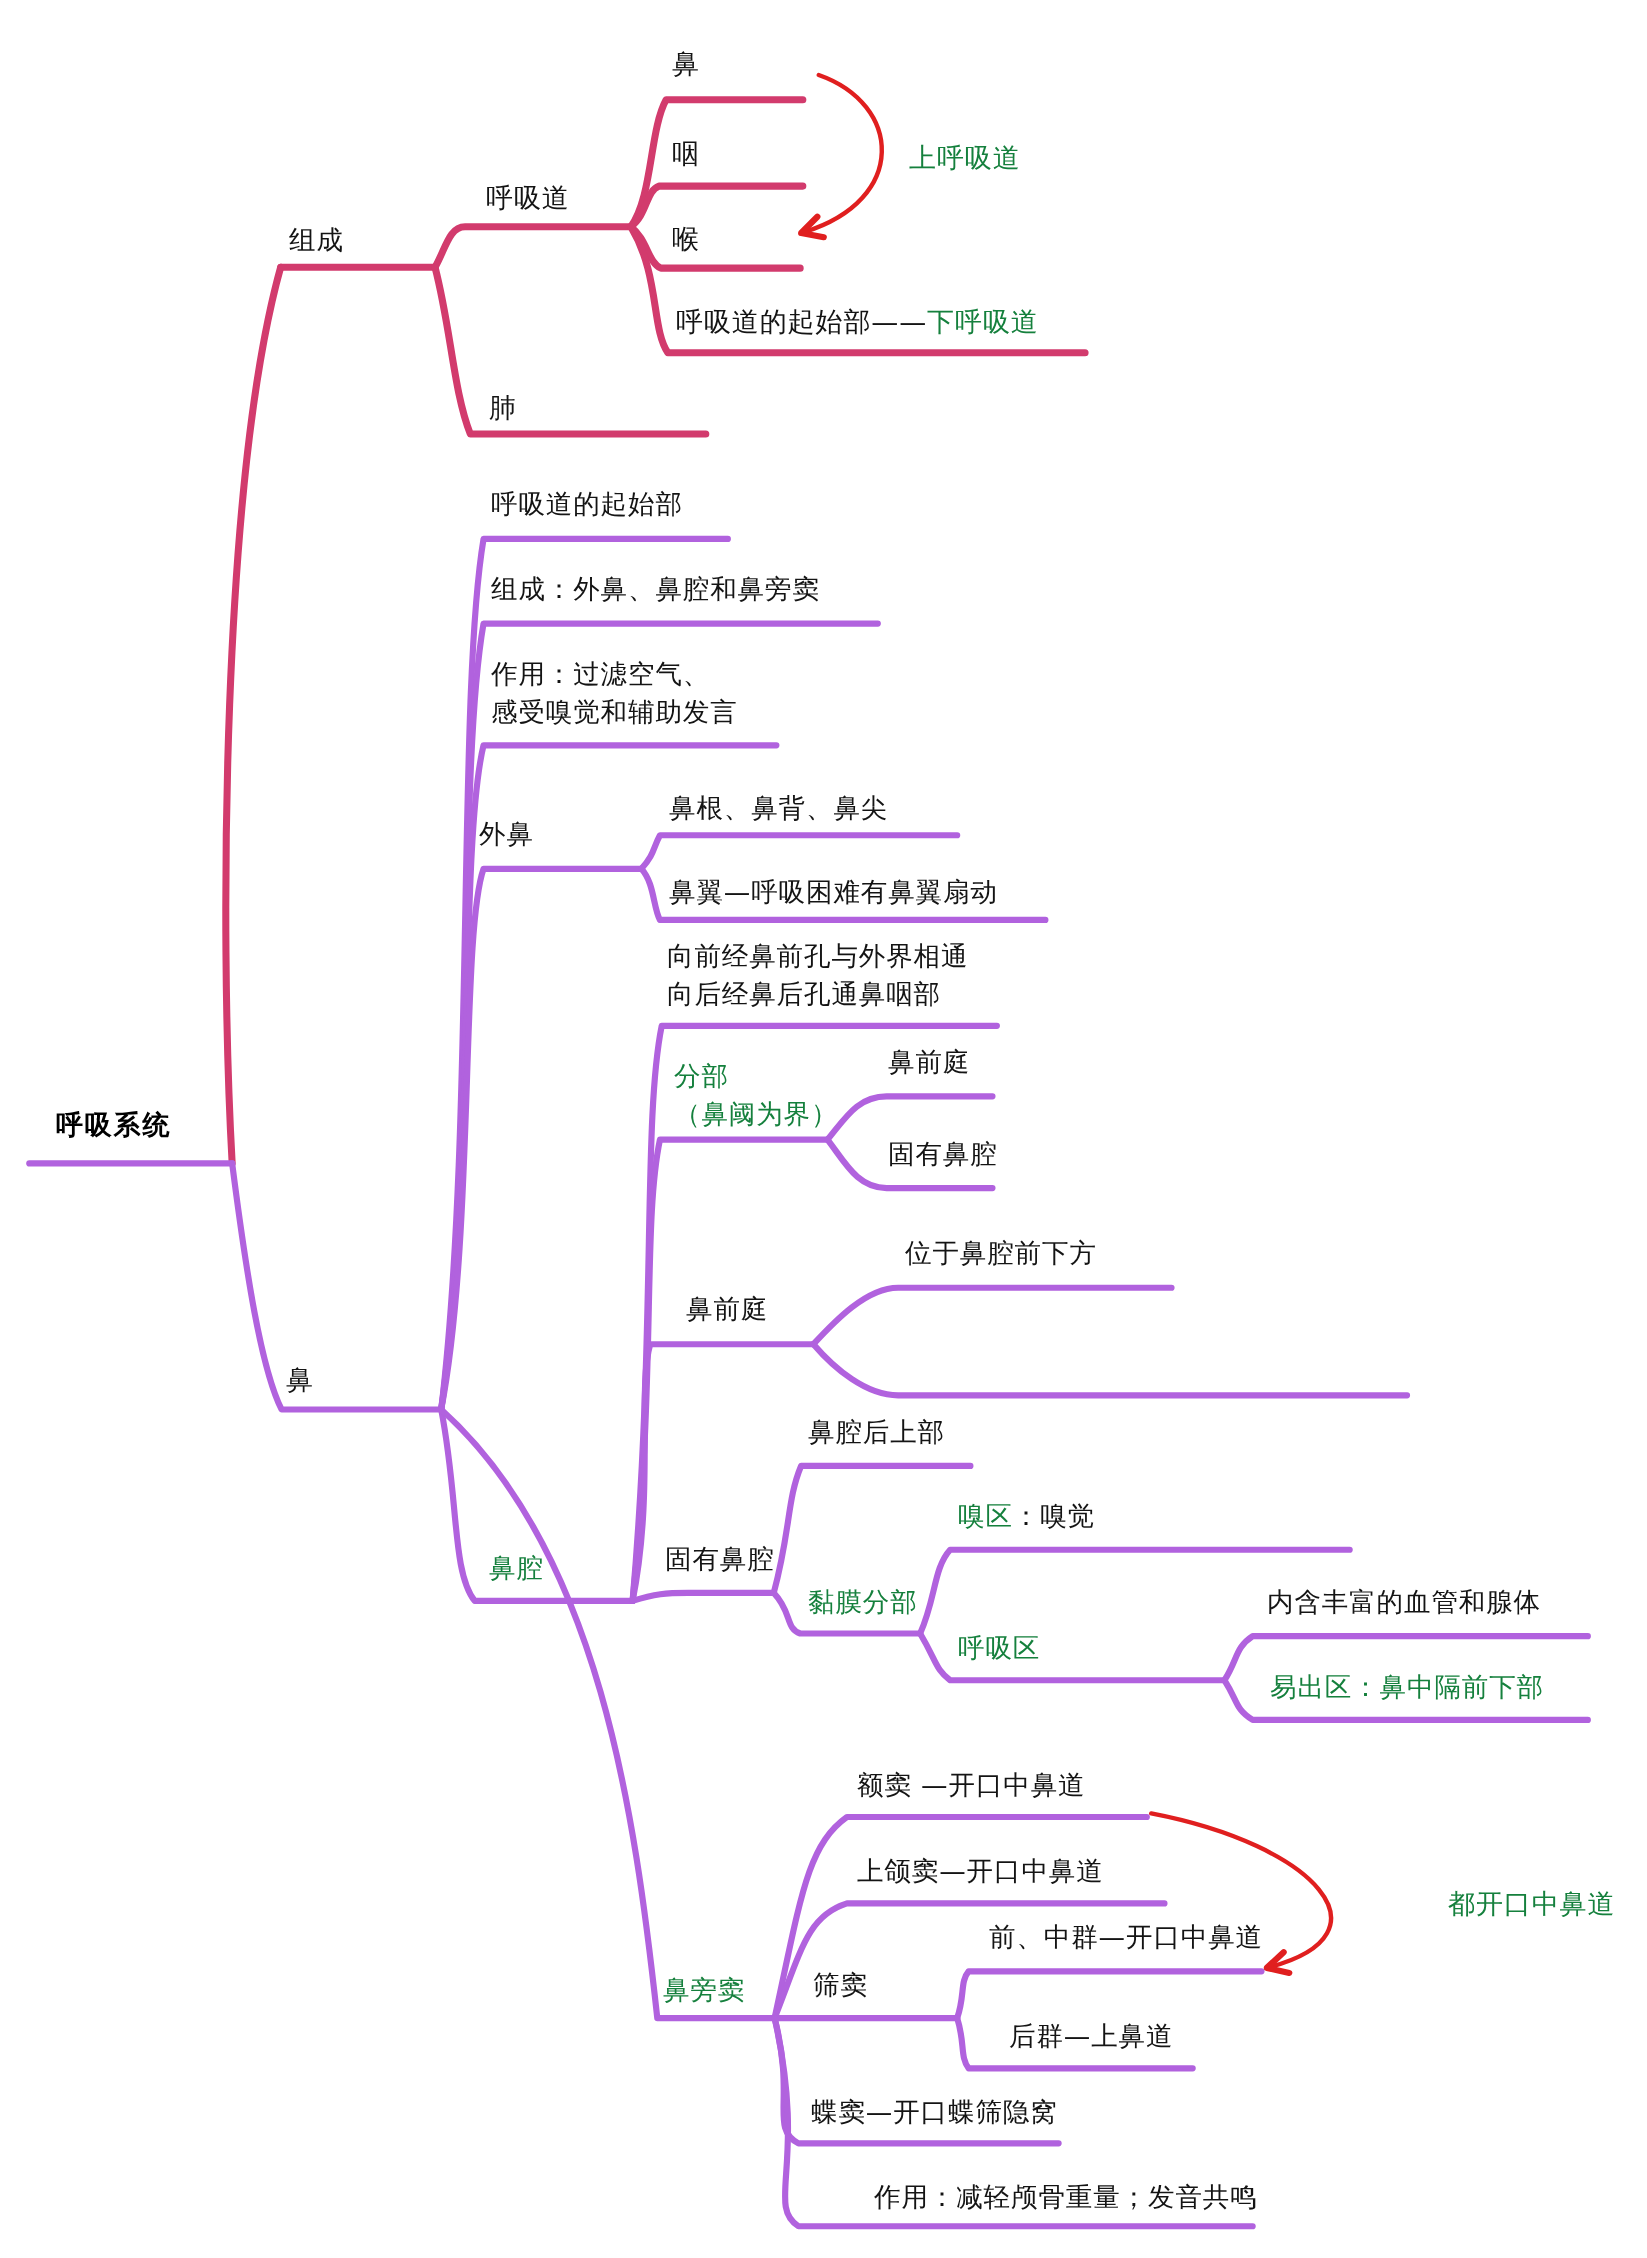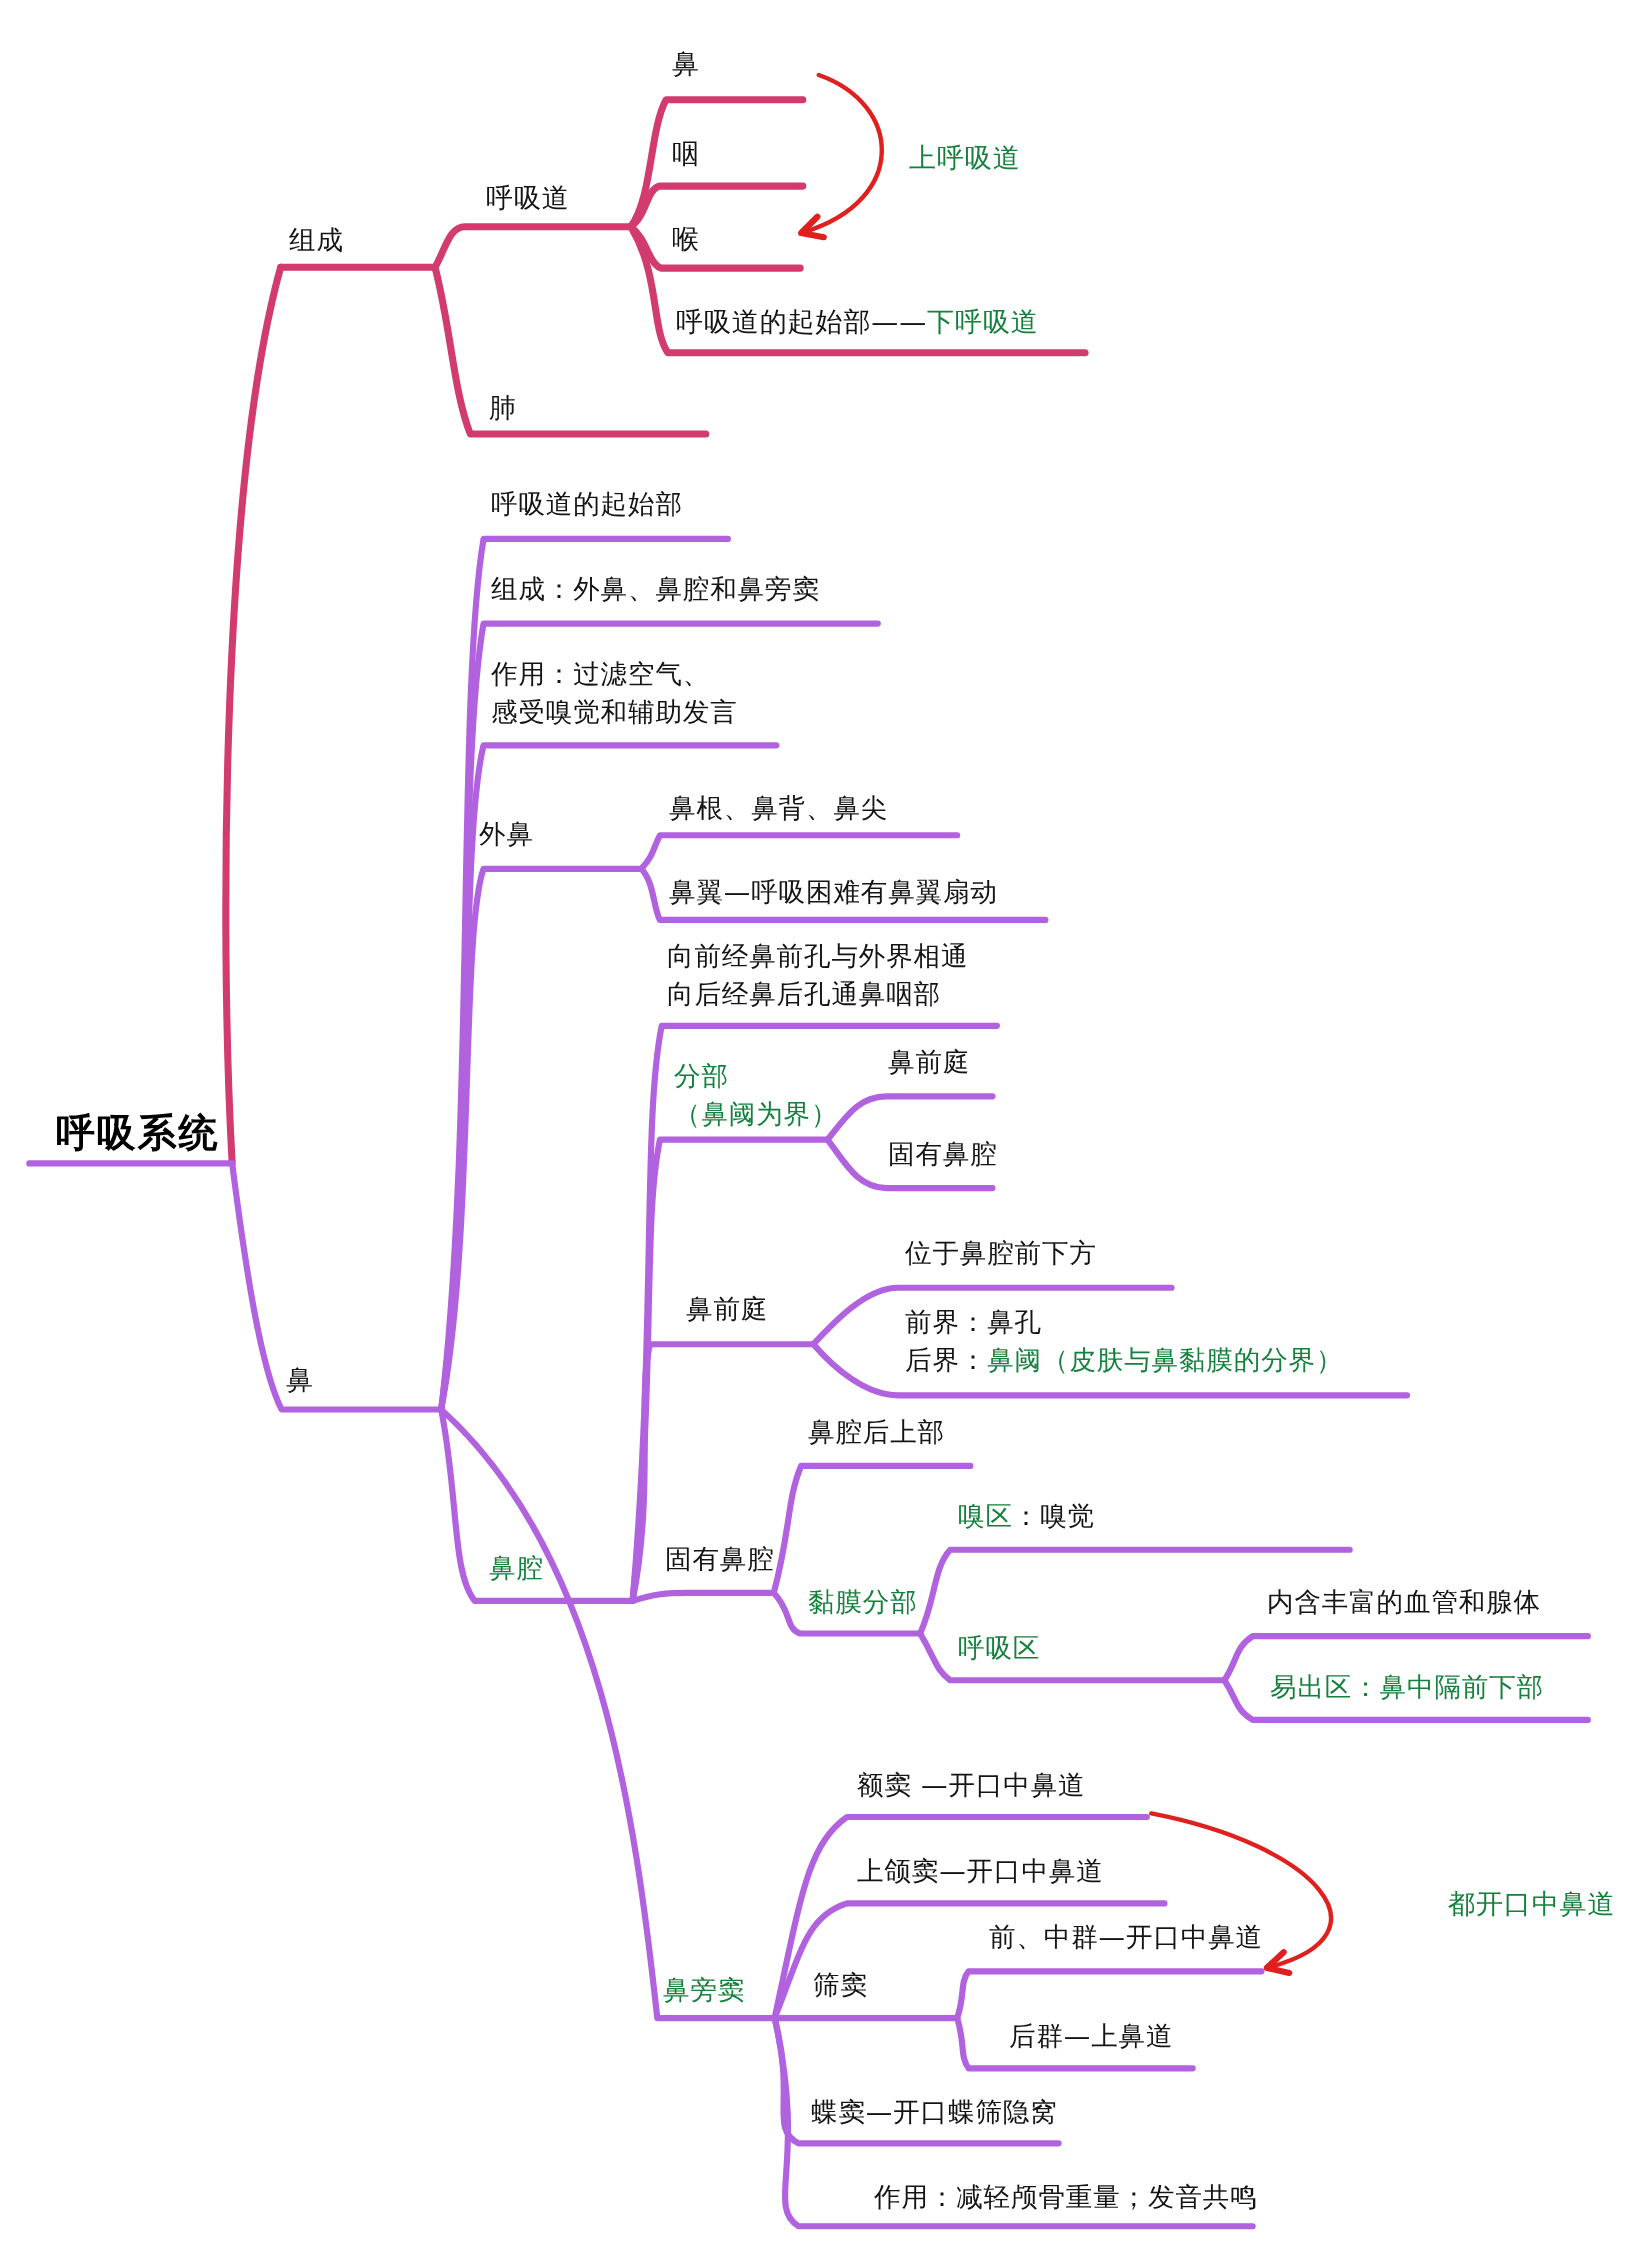--- a/index.html
+++ b/index.html
@@ -5,21 +5,21 @@
   html,body{margin:0;padding:0;background:#ffffff;}
   #canvas{
     position:relative;width:1648px;height:2258px;background:#ffffff;overflow:hidden;
     font-family:"DejaVu Sans","Liberation Sans",sans-serif;
   }
   #wires{position:absolute;left:0;top:0;width:1648px;height:2258px;}
   .lbl{
     position:absolute;font-size:26.5px;line-height:1.45;color:#141414;
     white-space:pre-line;letter-spacing:0.9px;font-weight:500;
   }
-  .root-lbl{font-size:39px;font-weight:bold;letter-spacing:1.8px;color:#000;}
+  .root-lbl{font-size:27px;font-weight:bold;letter-spacing:1.8px;color:#000;}
   .rd{color:#15803d;}
   .mid{font-size:27px;}
   path{fill:none;stroke-linecap:round;stroke-linejoin:round;}
   .pk{stroke:#d23b6d;stroke-width:8;}
   .pu{stroke:#b162de;stroke-width:7;}
   .ar{stroke:#e01f1f;stroke-width:5;}
 </style>
 </head>
 <body>
 
@@ -99,21 +99,20 @@
 
   <div class="lbl rd" style="left:489px;top:1549px">鼻腔</div>
   <div class="lbl" style="left:667px;top:937px">向前经鼻前孔与外界相通
 向后经鼻后孔通鼻咽部</div>
   <div class="lbl rd" style="left:674px;top:1057px">分部
 （鼻阈为界）</div>
   <div class="lbl" style="left:888px;top:1043px">鼻前庭</div>
   <div class="lbl" style="left:888px;top:1135px">固有鼻腔</div>
   <div class="lbl" style="left:686px;top:1290px">鼻前庭</div>
   <div class="lbl" style="left:905px;top:1234px">位于鼻腔前下方</div>
-  <div class="lbl" style="left:905px;top:1303px"><span>前界：鼻孔</span><br><span>后界：</span><span class="rd">鼻阈（皮肤与鼻黏膜的分界）</span></div>
   <div class="lbl" style="left:665px;top:1540px">固有鼻腔</div>
   <div class="lbl" style="left:808px;top:1413px">鼻腔后上部</div>
   <div class="lbl rd" style="left:808px;top:1583px">黏膜分部</div>
   <div class="lbl" style="left:958px;top:1497px"><span class="rd">嗅区</span><span>：嗅觉</span></div>
   <div class="lbl rd" style="left:958px;top:1629px">呼吸区</div>
   <div class="lbl" style="left:1267px;top:1583px">内含丰富的血管和腺体</div>
   <div class="lbl rd" style="left:1270px;top:1668px">易出区：鼻中隔前下部</div>
 
   <div class="lbl rd" style="left:663px;top:1971px">鼻旁窦</div>
   <div class="lbl" style="left:857px;top:1766px">额窦 —开口中鼻道</div>

